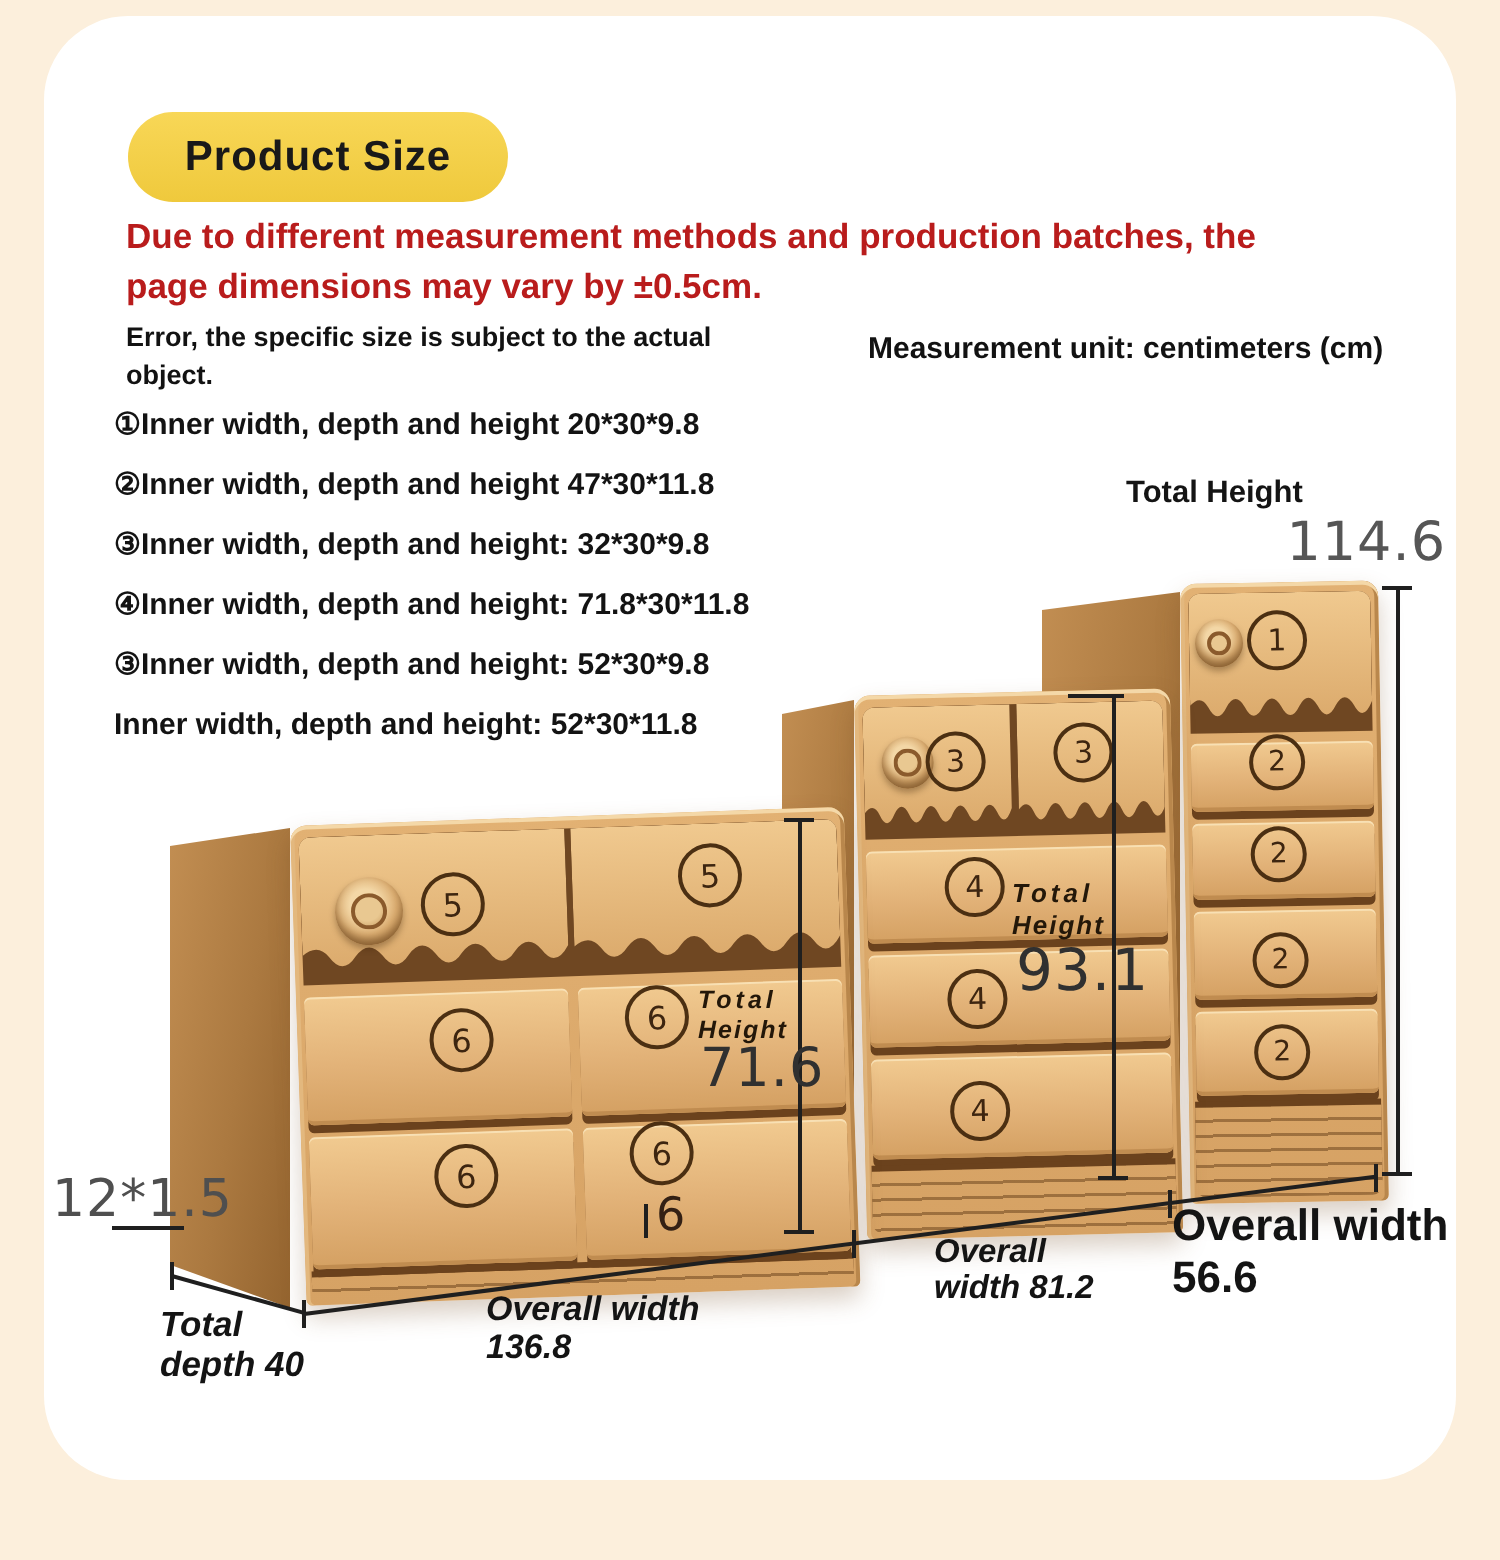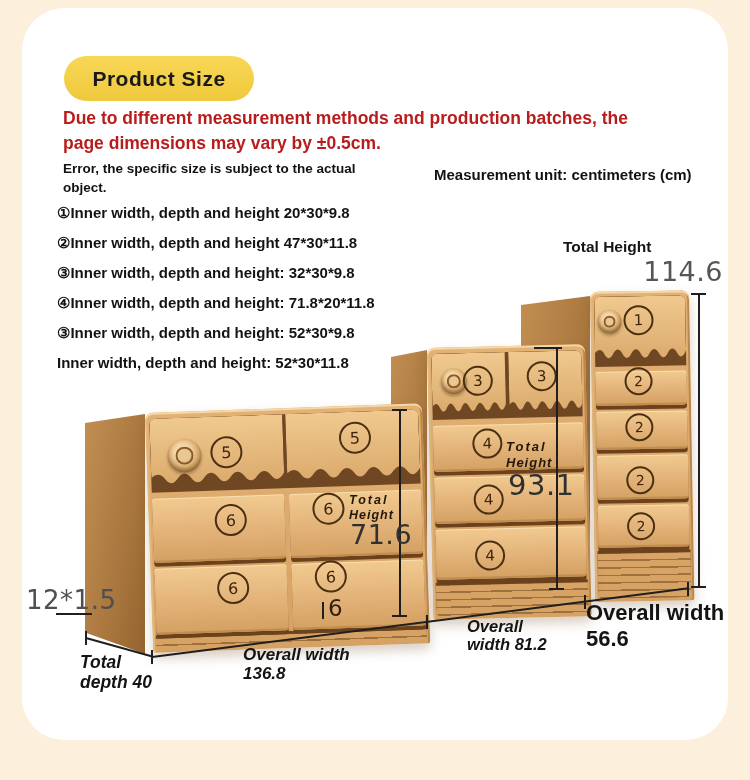--- a/index.html
+++ b/index.html
@@ -67,21 +67,21 @@
     <span>Product Size</span>
   </div>
   <div class="abs intro">Due to different measurement methods and production batches, the page dimensions may vary by ±0.5cm.</div>
   <div class="abs unit">Measurement unit: centimeters (cm)</div>
   <div class="abs note">Error, the specific size is subject to the actual object.</div>
 
   <div class="abs specs">
     <div class="spec-item">①Inner width, depth and height 20*30*9.8</div>
     <div class="spec-item">②Inner width, depth and height 47*30*11.8</div>
     <div class="spec-item">③Inner width, depth and height: 32*30*9.8</div>
-    <div class="spec-item">④Inner width, depth and height: 71.8*20*11.8</div>
+    <div class="spec-item">④Inner width, depth and height: 71.8*30*11.8</div>
     <div class="spec-item">③Inner width, depth and height: 52*30*9.8</div>
     <div class="spec-item">Inner width, depth and height: 52*30*11.8</div>
   </div>
 
   <div class="dim-label" style="left:563px;top:222px;width:160px;font-size:15.5px;">Total Height</div>
   <div class="abs thin-val" style="left:563px;top:240px;width:160px;text-align:right;font-size:27px;z-index:7;">114.6</div>
 
   <div class="abs side" style="left:521px;top:280px;width:69px;height:306px;z-index:1;clip-path:polygon(0 9px,100% 0,100% 100%,0 95%);"></div>
   <div class="abs front" style="left:590px;top:276px;width:99px;height:310px;z-index:1;transform:rotate(-1deg);transform-origin:left top;">
     <div class="top-row" style="top:5px;height:70px;">

